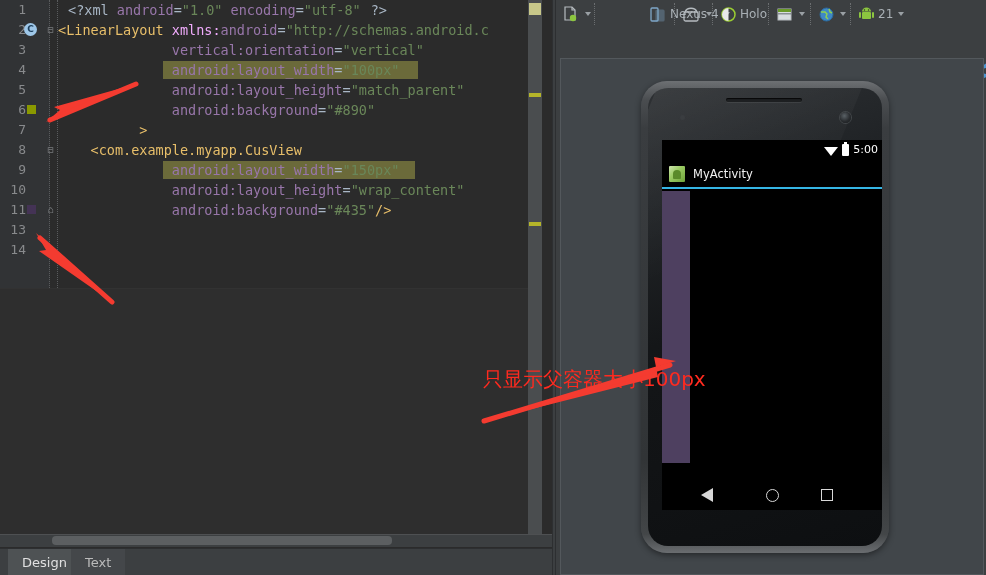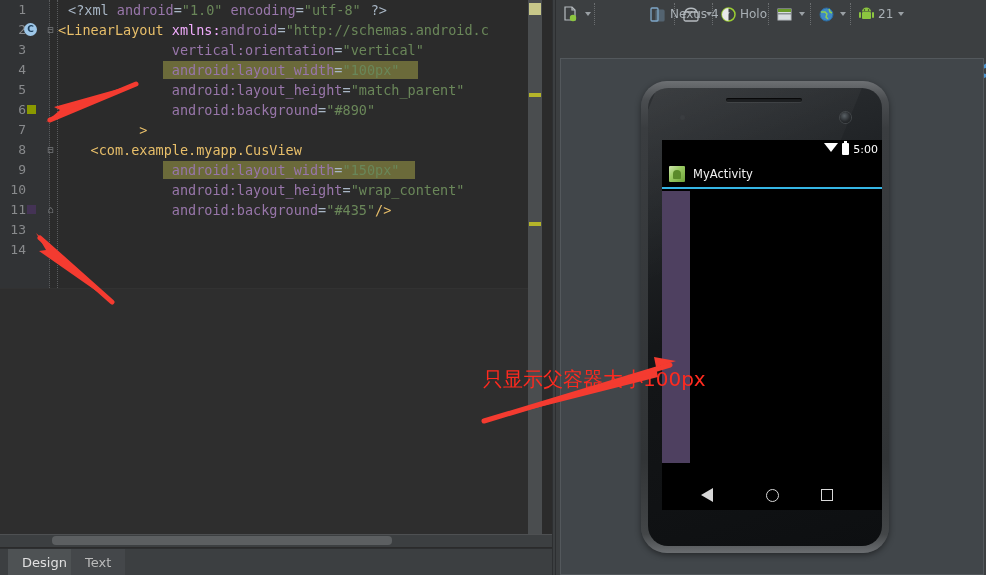--- a/index.html
+++ b/index.html
@@ -321,21 +321,21 @@
     position: absolute;
     left: 0; top: 0;
     width: 220px; height: 20px;
     background: #000;
     color: #fff;
   }
   #sb-right {
     position: absolute;
     right: 4px; top: 3px;
     display: flex;
-    align-items: flex-start;
+    align-items: flex-end;
     gap: 4px;
     font-size: 11px;
     font-family: "DejaVu Sans", sans-serif;
     color: #ffffff;
   }
   .wifi-icon {
     width: 0; height: 0;
     border-left: 7px solid transparent;
     border-right: 7px solid transparent;
     border-top: 9px solid #ffffff;

